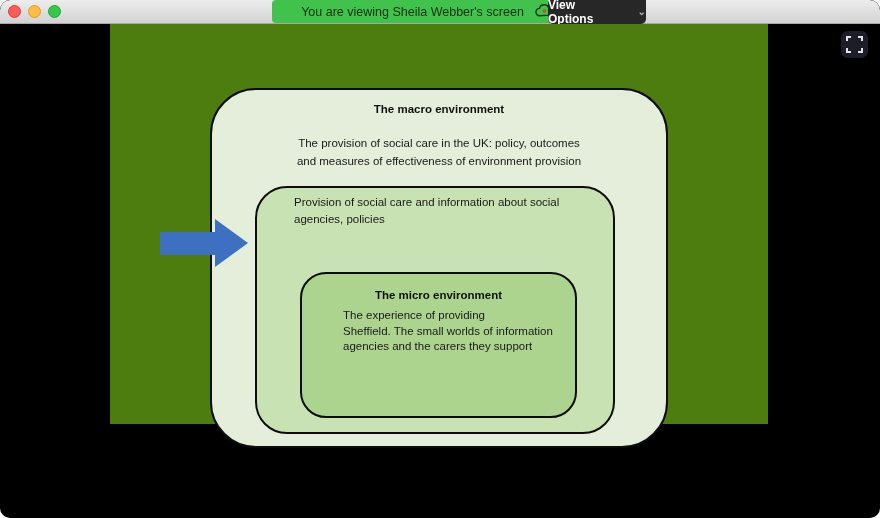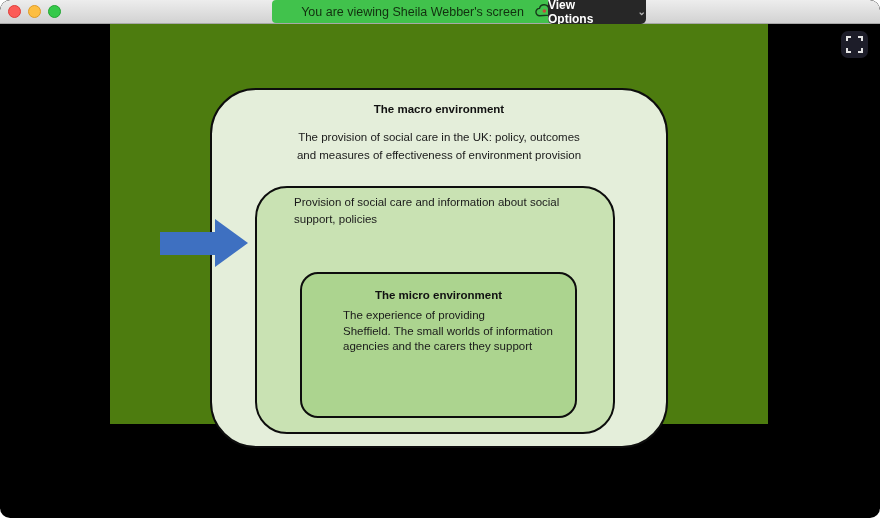--- a/index.html
+++ b/index.html
@@ -27,27 +27,27 @@
   
   .fsbtn{position:absolute;left:841px;top:31px;width:27px;height:27px;
     background:#1d1d29;border-radius:7px;display:flex;align-items:center;justify-content:center;}
 
   
   .slide{position:absolute;left:110px;top:24px;width:658px;height:400px;background:#4d7c0f;}
 
   .envbox{position:absolute;box-sizing:border-box;border:2.5px solid #0d0d0d;}
   .box-macro{left:100px;top:64px;width:458px;height:360px;border-radius:46px;}
   .box-intermediate{left:145px;top:162px;width:360px;height:248px;border-radius:32px;}
-  .box-micro{left:190px;top:248px;width:277px;height:146px;border-radius:18px;}
+  .box-micro{left:190px;top:248px;width:277px;height:146px;border-radius:26px;}
 
   .envtitle{font-weight:bold;font-size:11.5px;color:#111;text-align:center;}
   .envbody{font-size:11.5px;color:#1a1a1a;}
 
   .macro-title{padding-top:13px;}
-  .macro-body{margin-top:13px;text-align:center;line-height:18px;}
+  .macro-body{margin-top:19px;text-align:center;line-height:18px;}
 
   .inter-title{padding-top:9px;}
   .inter-body{margin-top:6px;margin-left:37px;line-height:16.5px;}
 
   .micro-title{padding-top:15px;}
   .micro-body{margin-top:7px;margin-left:41px;line-height:15.5px;}
 
   .arrow{position:absolute;left:50px;top:195px;width:88px;height:48px;z-index:5;}
 </style>
 </head>
@@ -98,21 +98,21 @@
         <div class="envtitle macro-title">The macro environment</div>
         <div class="envbody macro-body">
           <div>The provision of social care in the UK: policy, outcomes</div>
           <div>and measures of effectiveness of environment provision</div>
         </div>
       </div>
 
       <div class="envbox box-intermediate" id="box-intermediate" style="background: rgb(201, 226, 179);">
         <div class="envbody inter-body">
           <div>Provision of social care and information about social</div>
-          <div>support, policies</div>
+          <div>agencies, policies</div>
         </div>
       </div>
 
       <div class="envbox box-micro" id="box-micro" style="background: rgb(172, 212, 143);">
         <div class="envtitle micro-title">The micro environment</div>
         <div class="envbody micro-body">
           <div>The experience of providing</div>
           <div>Sheffield. The small worlds of information</div>
           <div>agencies and the carers they support</div>
         </div>

